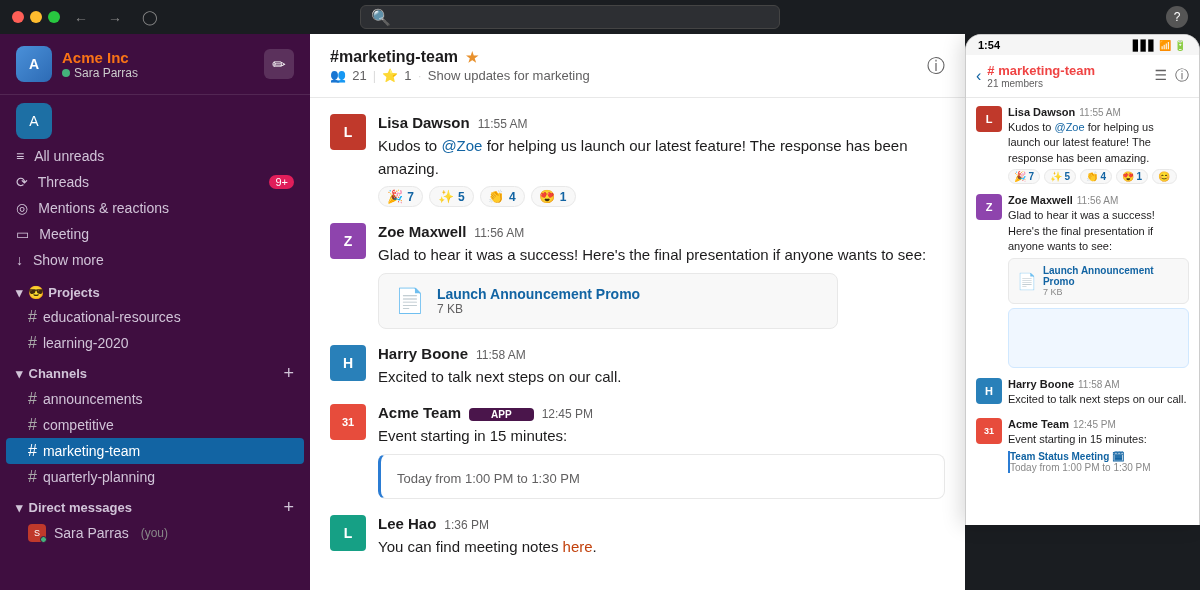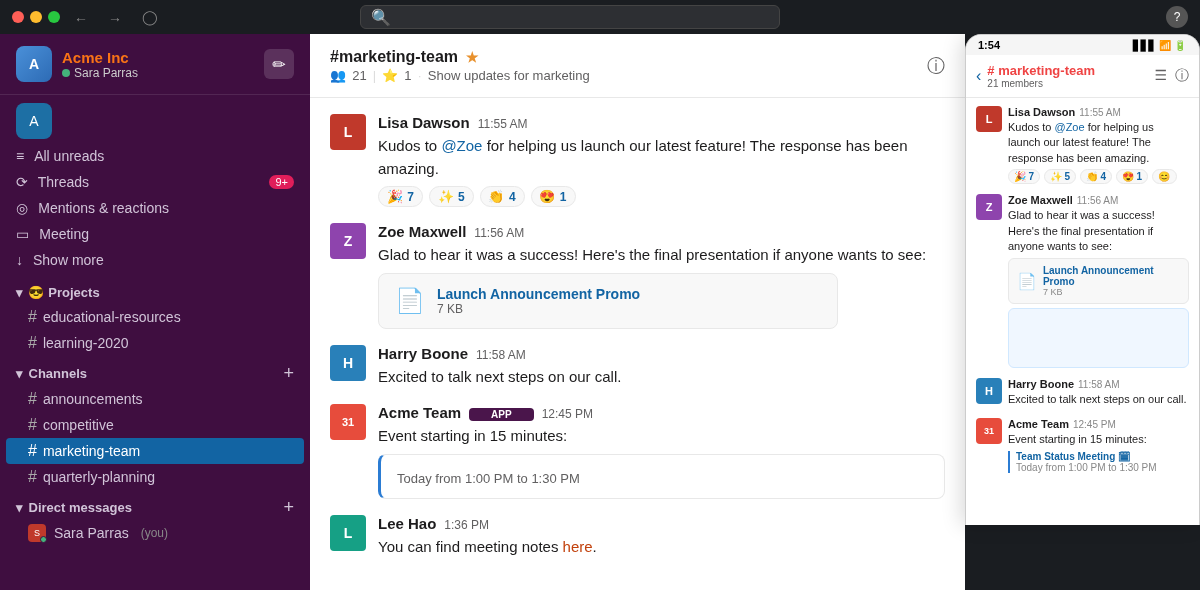--- a/index.html
+++ b/index.html
@@ -175,21 +175,21 @@
     .mobile-author { font-size: 11px; font-weight: 700; color: #1d1c1d; }
     .mobile-time { font-size: 10px; color: #888; }
     .mobile-text { font-size: 11px; color: #1d1c1d; line-height: 1.4; }
     .mobile-reactions { display: flex; gap: 4px; margin-top: 3px; flex-wrap: wrap; }
     .mobile-reaction { background: #f8f8f8; border: 1px solid #e8e8e8; border-radius: 10px; padding: 1px 5px; font-size: 10px; display: flex; align-items: center; gap: 2px; }
     .mobile-reaction .mcount { color: #1264a3; font-weight: 600; font-size: 10px; }
     .mobile-file { background: #f8f8f8; border: 1px solid #e8e8e8; border-radius: 6px; padding: 6px 8px; display: flex; gap: 6px; align-items: center; margin-top: 4px; }
     .mobile-file-icon { font-size: 16px; color: #e8912d; }
     .mobile-file-name { font-size: 10px; font-weight: 600; color: #1264a3; }
     .mobile-file-size { font-size: 9px; color: #888; }
-    .mobile-event { border-left: 2px solid #2b7cd3; padding-left: 6px; margin-top: 4px; }
+    .mobile-event { border-left: 2px solid #2b7cd3; margin-top: 4px; }
     .mobile-event-title { font-size: 10px; font-weight: 600; color: #1264a3; }
     .mobile-event-time { font-size: 10px; color: #888; }
     .mobile-event-box { background: #f0f7ff; border: 1px solid #d0e8ff; border-radius: 6px; padding: 8px; margin-top: 4px; min-height: 60px; }
   </style>
 </head>
 <body>
 
 <div class="titlebar">
   <div class="traffic-lights">
     <div class="tl tl-red"></div>

